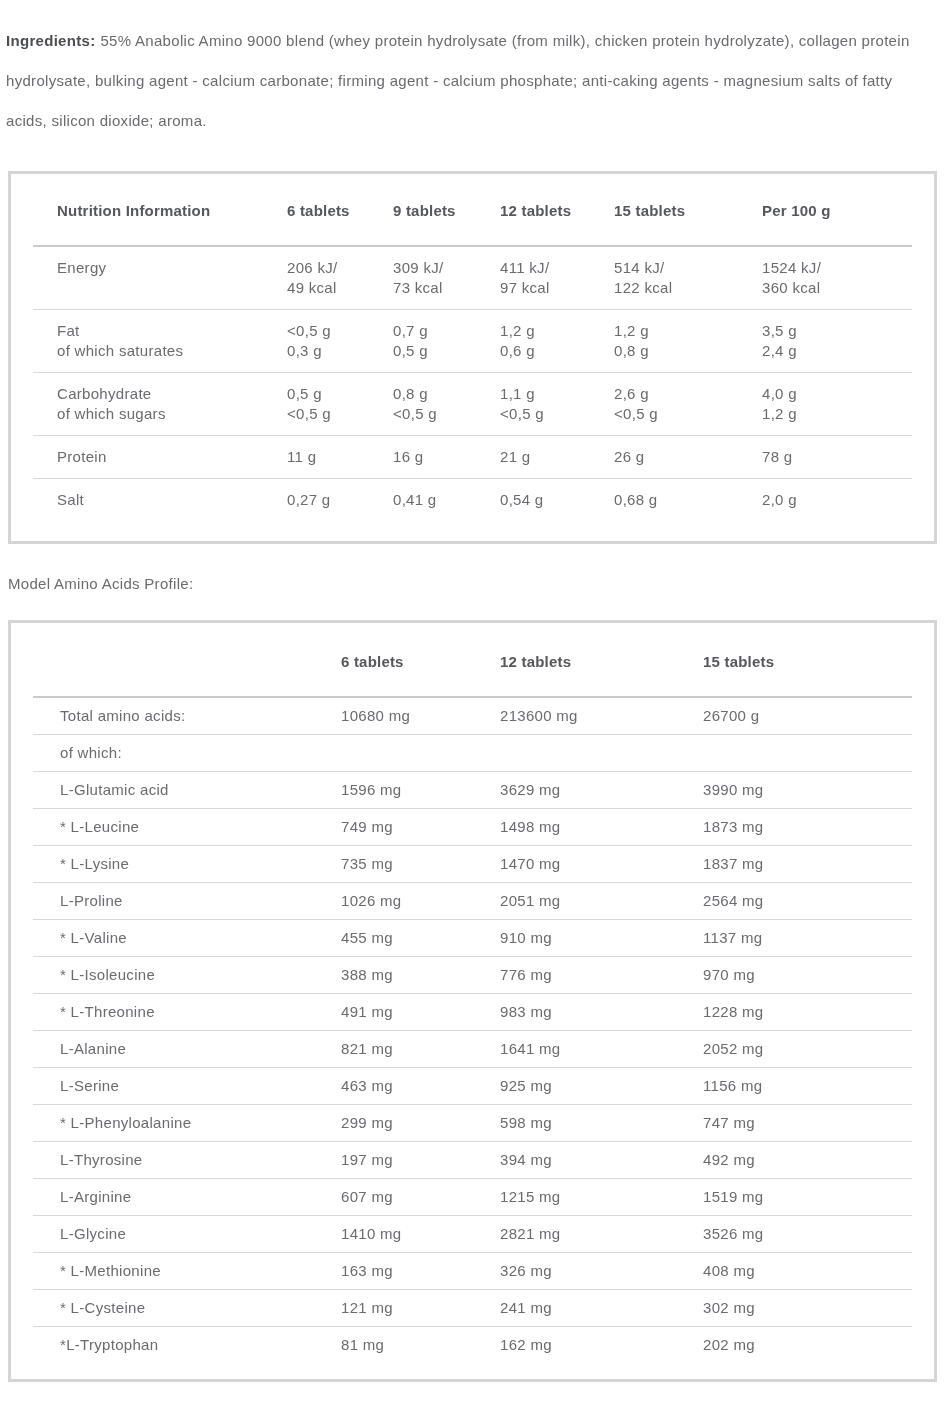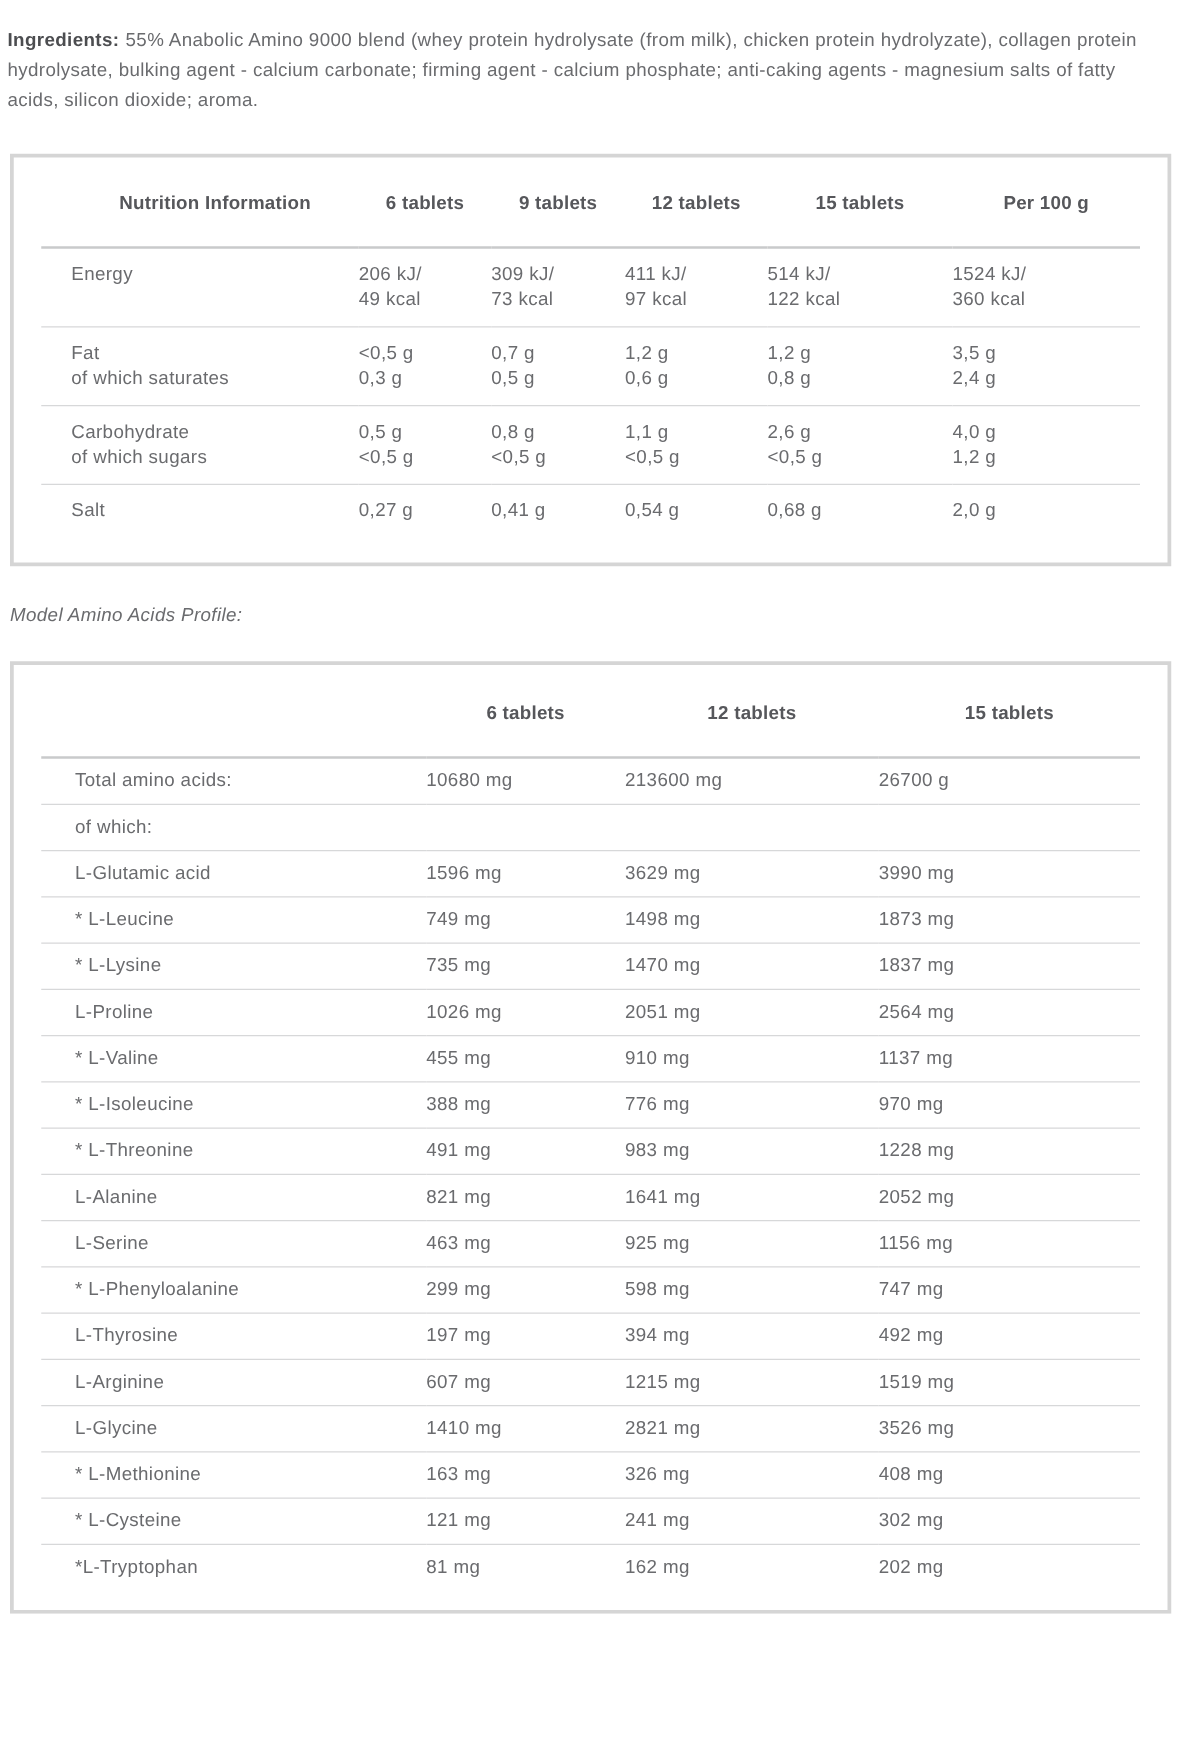--- a/index.html
+++ b/index.html
@@ -9,38 +9,38 @@
     width: 945px;
   }
   body {
     font-family: "Liberation Sans", "DejaVu Sans", sans-serif;
     color: #6a6b6e;
     font-size: 15px;
     letter-spacing: 0.3px;
   }
   .ingredients {
     padding: 6px 10px 0 6px;
-    line-height: 24px;
+    line-height: 40px;
   }
   .ingredients b {
     color: #4c4d50;
     margin-right: 5px;
   }
   .table-box {
     margin: 30px 8px 0 8px;
     border: 3px solid #d5d5d5;
     padding: 20px 22px 20px 22px;
   }
   table {
     width: 100%;
     border-collapse: collapse;
     table-layout: fixed;
   }
   th {
-    text-align: center;
+    text-align: left;
     font-weight: bold;
     color: #56575b;
     letter-spacing: 0.2px;
     padding: 8px 0 26px 0;
     border-bottom: 2px solid #c9cacb;
     vertical-align: top;
   }
   td {
     vertical-align: top;
     line-height: 20px;
@@ -59,21 +59,20 @@
   .amino col.c-label { width: 308px; }
   .amino col.c-t6    { width: 159px; }
   .amino col.c-t12   { width: 203px; }
   .amino col.c-t15   { width: auto;  }
   .amino td { line-height: 19px; padding: 8px 0 9px 0; }
   .amino th { padding: 14px 0 26px 0; }
 
   .section-title {
     margin: 30px 0 0 8px;
     line-height: 20px;
-    font-style: italic;
   }
   .amino-box { margin-top: 26px; padding: 16px 22px; }
 </style>
 </head>
 <body>
 
 <div>
 
   <p class="ingredients"><b>Ingredients:</b><span>55% Anabolic Amino 9000 blend (whey protein hydrolysate (from milk), chicken protein hydrolyzate), collagen protein hydrolysate, bulking agent - calcium carbonate; firming agent - calcium phosphate; anti-caking agents - magnesium salts of fatty acids, silicon dioxide; aroma.</span></p>
 
@@ -170,20 +169,40 @@
               <div>2,6 g</div>
               <div>&lt;0,5 g</div>
             </td>
             <td>
               <div>4,0 g</div>
               <div>1,2 g</div>
             </td>
           </tr>
           <tr>
             <td class="label-col">
+              <div>Protein</div>
+            </td>
+            <td>
+              <div>11 g</div>
+            </td>
+            <td>
+              <div>16 g</div>
+            </td>
+            <td>
+              <div>21 g</div>
+            </td>
+            <td>
+              <div>26 g</div>
+            </td>
+            <td>
+              <div>78 g</div>
+            </td>
+          </tr>
+          <tr>
+            <td class="label-col">
               <div>Salt</div>
             </td>
             <td>
               <div>0,27 g</div>
             </td>
             <td>
               <div>0,41 g</div>
             </td>
             <td>
               <div>0,54 g</div>

